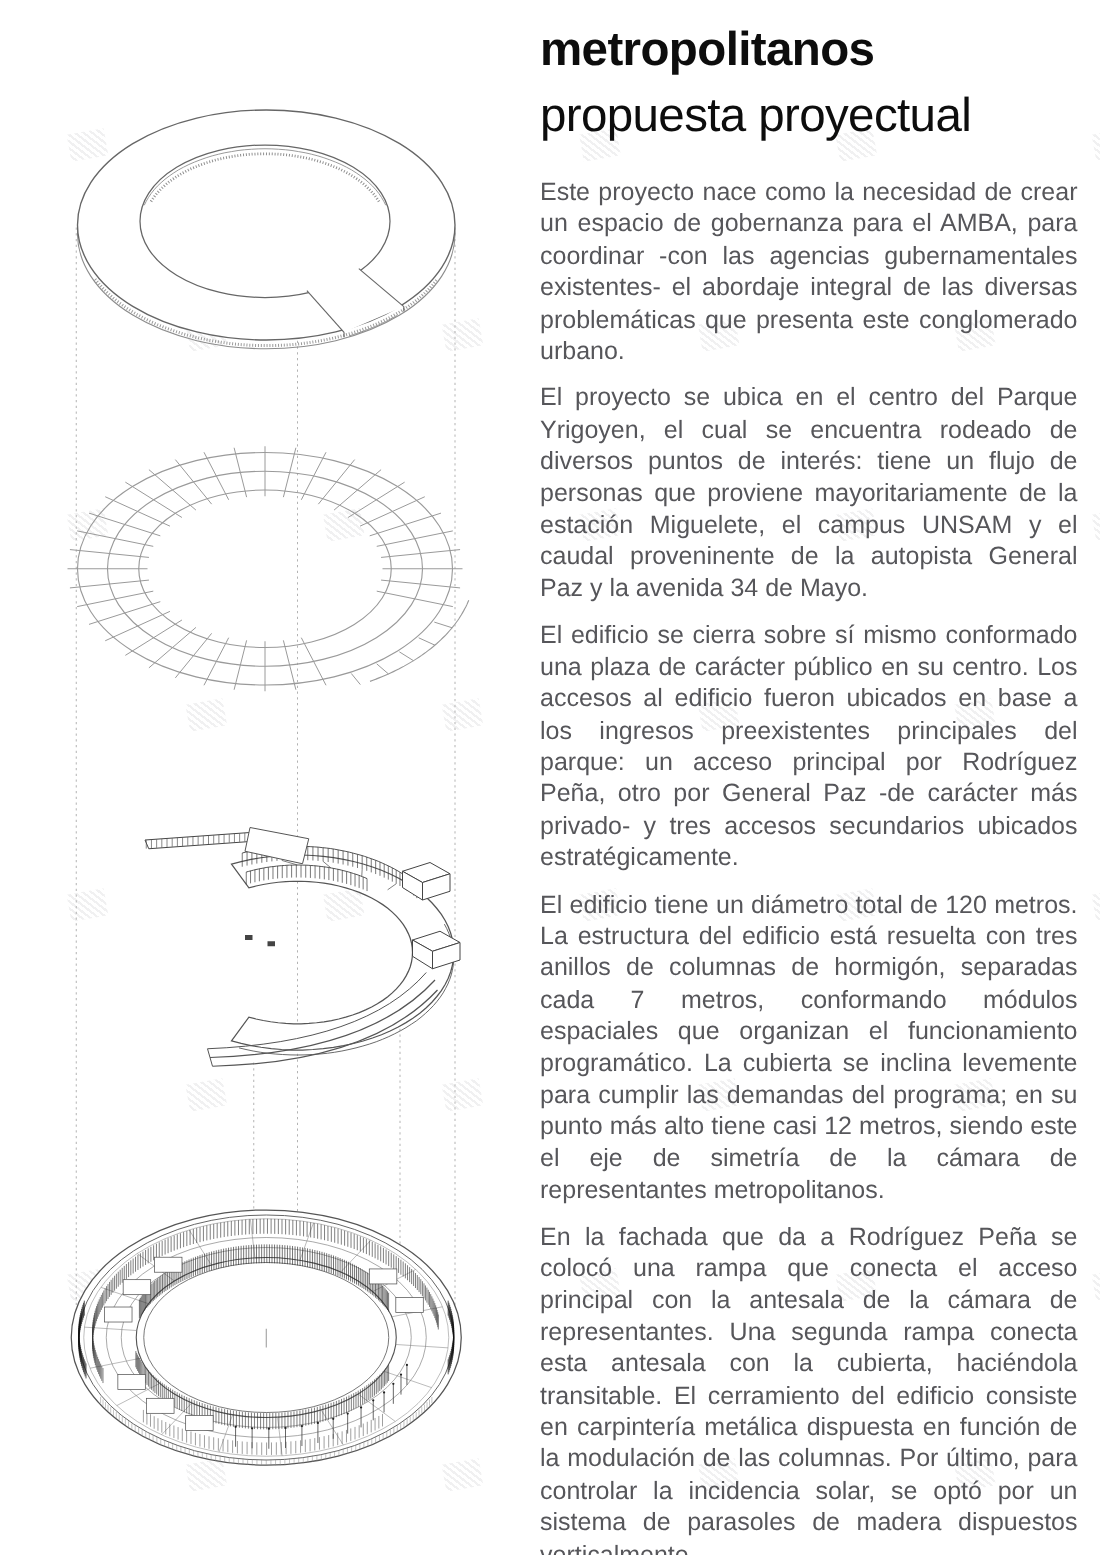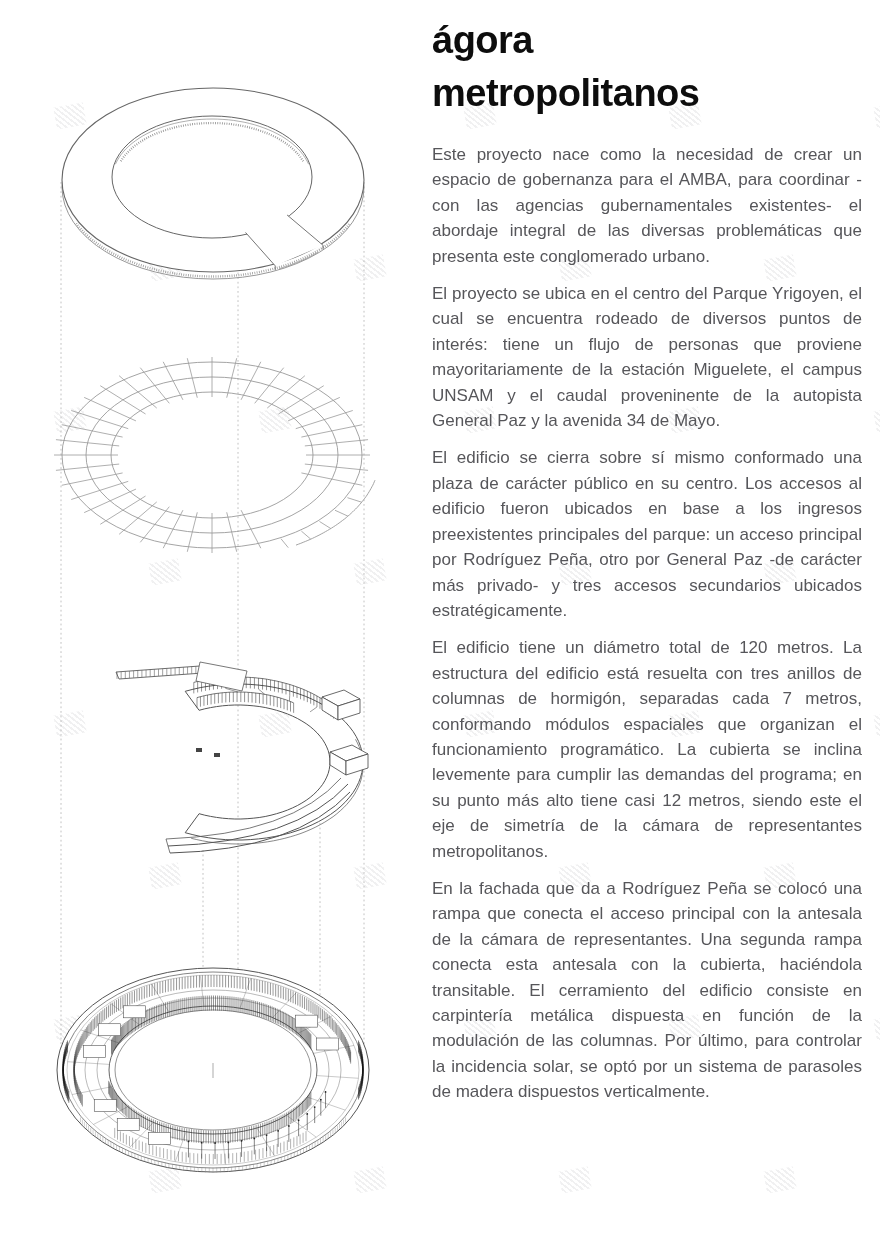--- a/index.html
+++ b/index.html
@@ -9,21 +9,21 @@
   .wm{position:absolute;width:30px;height:22px;
       background:repeating-linear-gradient(48deg,transparent 0 2.4px,#ededee 2.4px 4.2px);
       transform:rotate(-10deg);opacity:.8;}
   #drawing{position:absolute;left:0;top:0;}
   .text-col{position:absolute;left:432px;top:14px;width:430px;}
   h1.title{margin:0;font-size:38px;line-height:53px;letter-spacing:-.5px;
            color:var(--title-color,#0d0d0d);font-weight:700;}
   h1.title span{display:block;}
   h1.title .t-light{font-weight:400;}
   .body-text{margin-top:22px;}
-  .body-text p{margin:12px 0 7px 0;font-size:17px;line-height:25.4px;text-align:justify;
+  .body-text p{margin:12px 0 7px 0;font-size:20px;line-height:25.4px;text-align:justify;
                color:var(--body-color,#56565a);}
 </style>
 </head>
 <body>
 
 <div class="page">
 
   <div class="watermark-layer" id="wm-layer">
       <div class="wm" style="left: 55px; top: 105px;"></div>
       <div class="wm" style="left: 260px; top: 105px;"></div>
@@ -901,22 +901,22 @@
         <line x1="320.7983640018269" y1="1099.6917749445333" x2="320.7983640018269" y2="1115.6917749445333" stroke="#333" stroke-width="0.6"></line>
         <circle cx="320.7983640018269" cy="1099.6917749445333" r="0.9" fill="#222"></circle>
         <line x1="325.5386001882908" y1="1091.951523363812" x2="325.5386001882908" y2="1107.951523363812" stroke="#333" stroke-width="0.6"></line>
         <circle cx="325.5386001882908" cy="1091.951523363812" r="0.9" fill="#222"></circle>
         <line x1="213" y1="1063" x2="213" y2="1078" stroke="#888" stroke-width="0.7"></line>
       </g>
     </svg>
 
   <div class="text-col">
     <h1 class="title">
-      <span class="t-bold">ágora</span>
       <span class="t-bold">metropolitanos</span>
+      <span class="t-light">propuesta proyectual</span>
     </h1>
     <div class="body-text">
       <p>Este proyecto nace como la necesidad de crear un espacio de gobernanza para el AMBA, para coordinar -con las agencias gubernamentales existentes- el abordaje integral de las diversas problemáticas que presenta este conglomerado urbano.</p>
       <p>El proyecto se ubica en el centro del Parque Yrigoyen, el cual se encuentra rodeado de diversos puntos de interés: tiene un flujo de personas que proviene mayoritariamente de la estación Miguelete, el campus UNSAM y el caudal proveninente de la autopista General Paz y la avenida 34 de Mayo.</p>
       <p>El edificio se cierra sobre sí mismo conformado una plaza de carácter público en su centro. Los accesos al edificio fueron ubicados en base a los ingresos preexistentes principales del parque: un acceso principal por Rodríguez Peña, otro por General Paz -de carácter más privado- y tres accesos secundarios ubicados estratégicamente.</p>
       <p>El edificio tiene un diámetro total de 120 metros. La estructura del edificio está resuelta con tres anillos de columnas de hormigón, separadas cada 7 metros, conformando módulos espaciales que organizan el funcionamiento programático. La cubierta se inclina levemente para cumplir las demandas del programa; en su punto más alto tiene casi 12 metros, siendo este el eje de simetría de la cámara de representantes metropolitanos.</p>
       <p>En la fachada que da a Rodríguez Peña se colocó una rampa que conecta el acceso principal con la antesala de la cámara de representantes. Una segunda rampa conecta esta antesala con la cubierta, haciéndola transitable. El cerramiento del edificio consiste en carpintería metálica dispuesta en función de la modulación de las columnas. Por último, para controlar la incidencia solar, se optó por un sistema de parasoles de madera dispuestos verticalmente.</p>
     </div>
   </div>
 </div>

